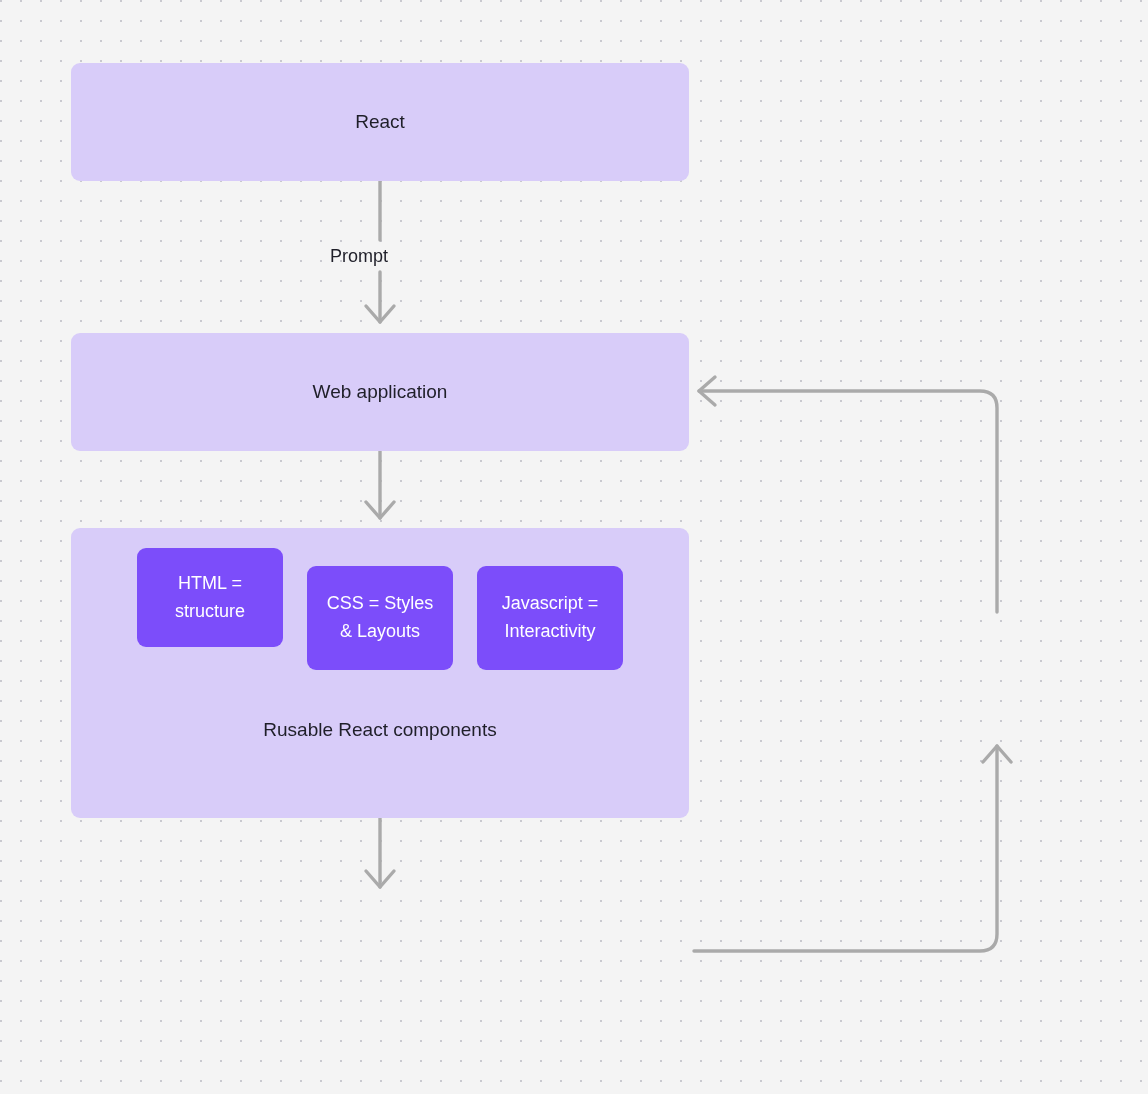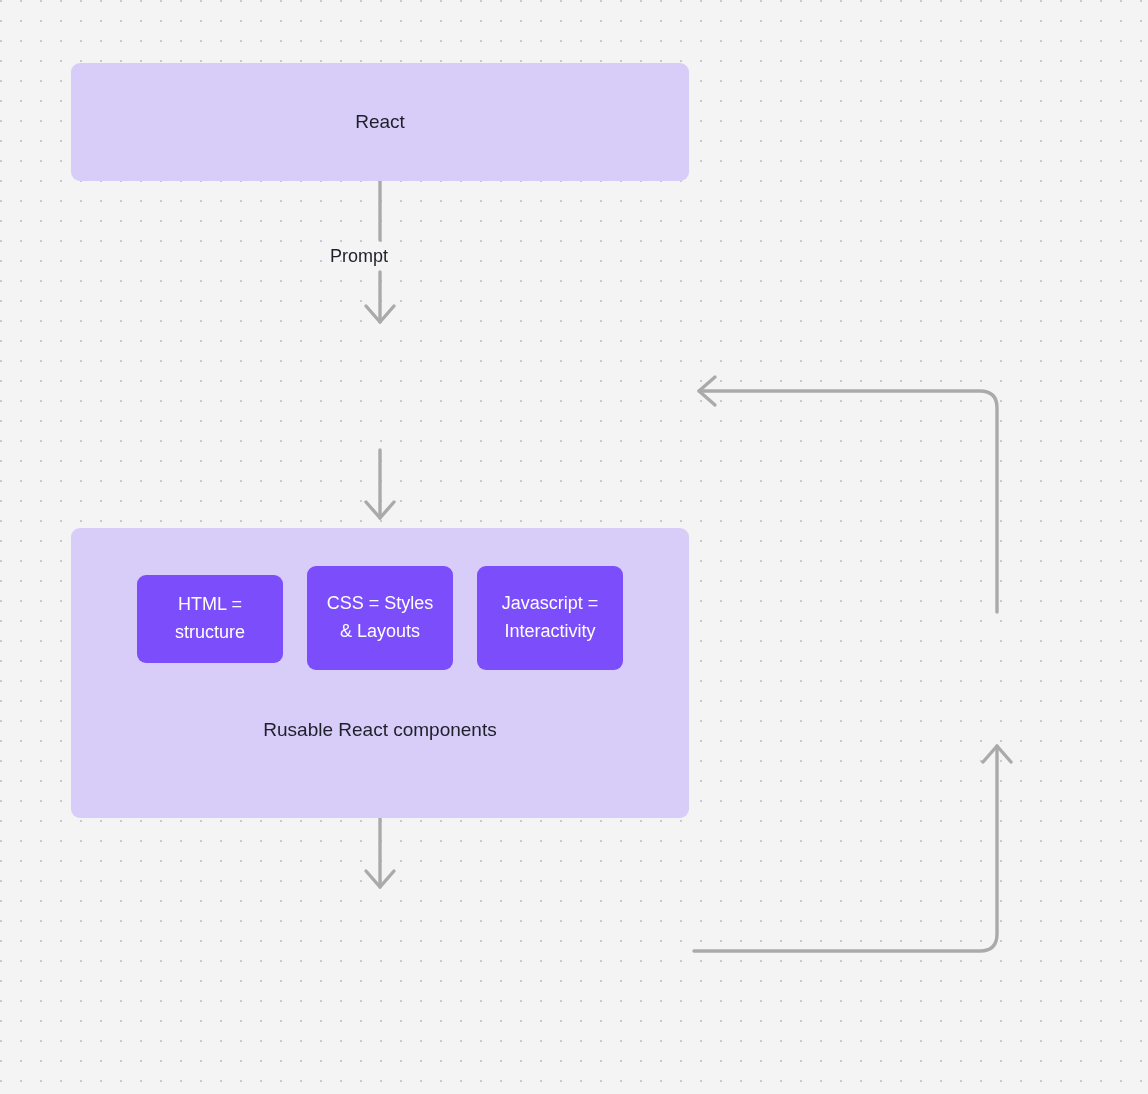--- a/index.html
+++ b/index.html
@@ -93,24 +93,27 @@
       <path d="M715,377 L699,391 L715,405"></path>
     </g>
   </svg>
 
   <div class="edge-label" style="left:330px; top:246px; width:100px;">Prompt</div>
 
   <div class="node node-outer" style="left:71px; top:63px; width:618px; height:118px;">
     <span>React</span>
   </div>
 
+  <div class="node node-outer" style="left:71px; top:333px; width:618px; height:118px;">
+    <span>Web application</span>
+  </div>
 
   <div class="node node-outer" style="left:71px; top:528px; width:618px; height:290px; display:block;">
 
-    <div class="node node-inner" style="left:66px; top:47px; width:146px; height:88px;">
+    <div class="node node-inner" style="left:66px; top:20px; width:146px; height:99px;">
       <span><span>HTML =</span><br><span>structure</span></span>
     </div>
 
     <div class="node node-inner" style="left:236px; top:38px; width:146px; height:104px;">
       <span><span>CSS = Styles</span><br><span>&amp; Layouts</span></span>
     </div>
 
     <div class="node node-inner" style="left:406px; top:38px; width:146px; height:104px;">
       <span><span>Javascript =</span><br><span>Interactivity</span></span>
     </div>

